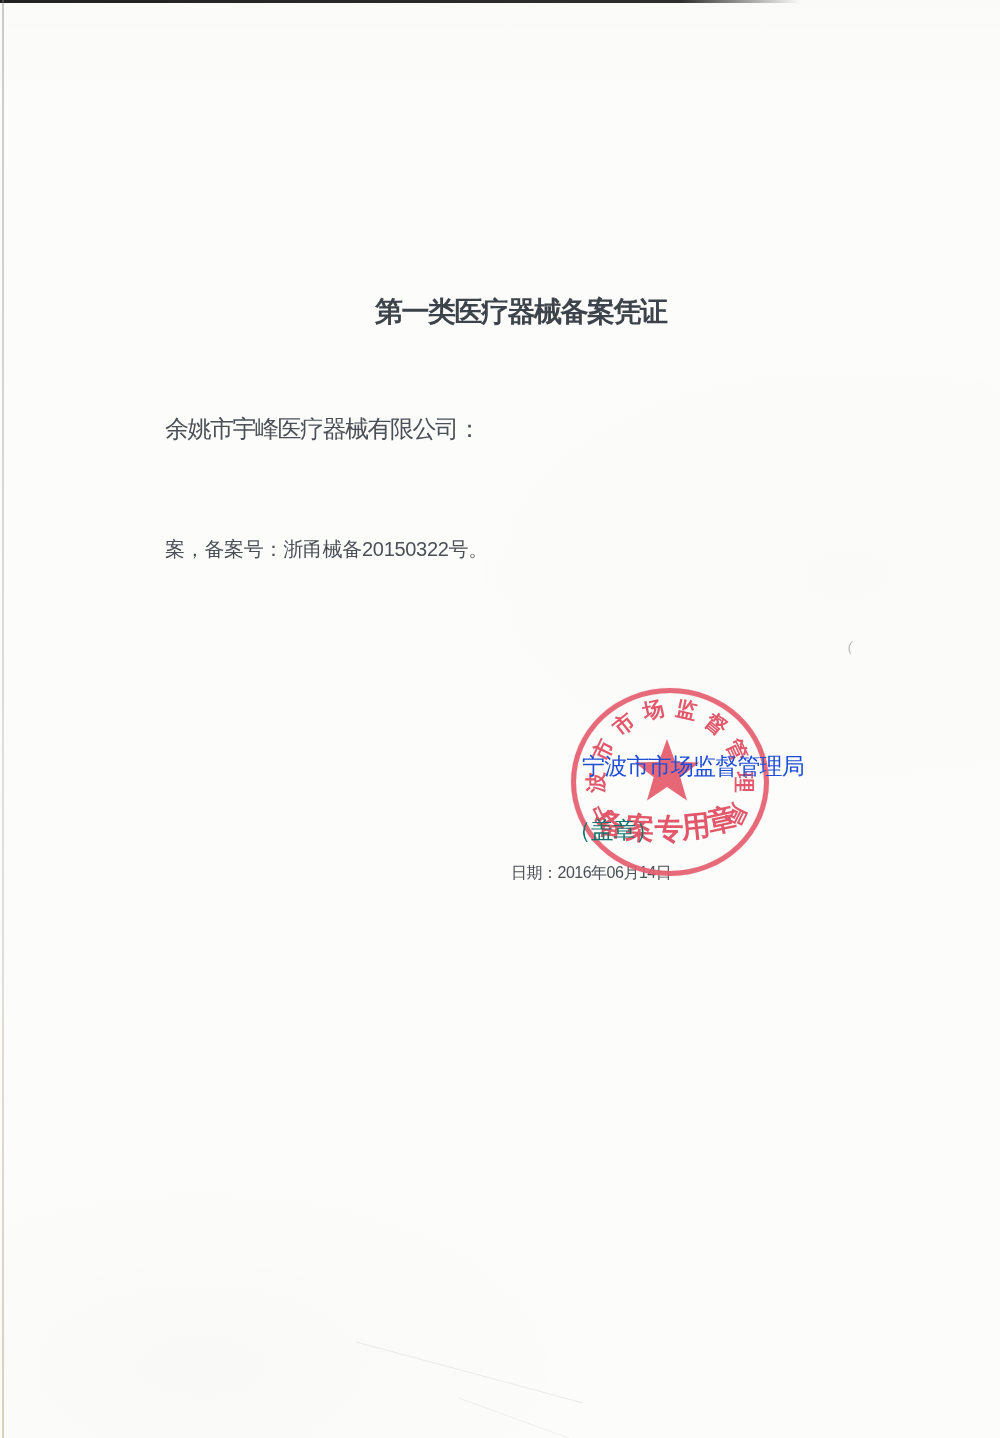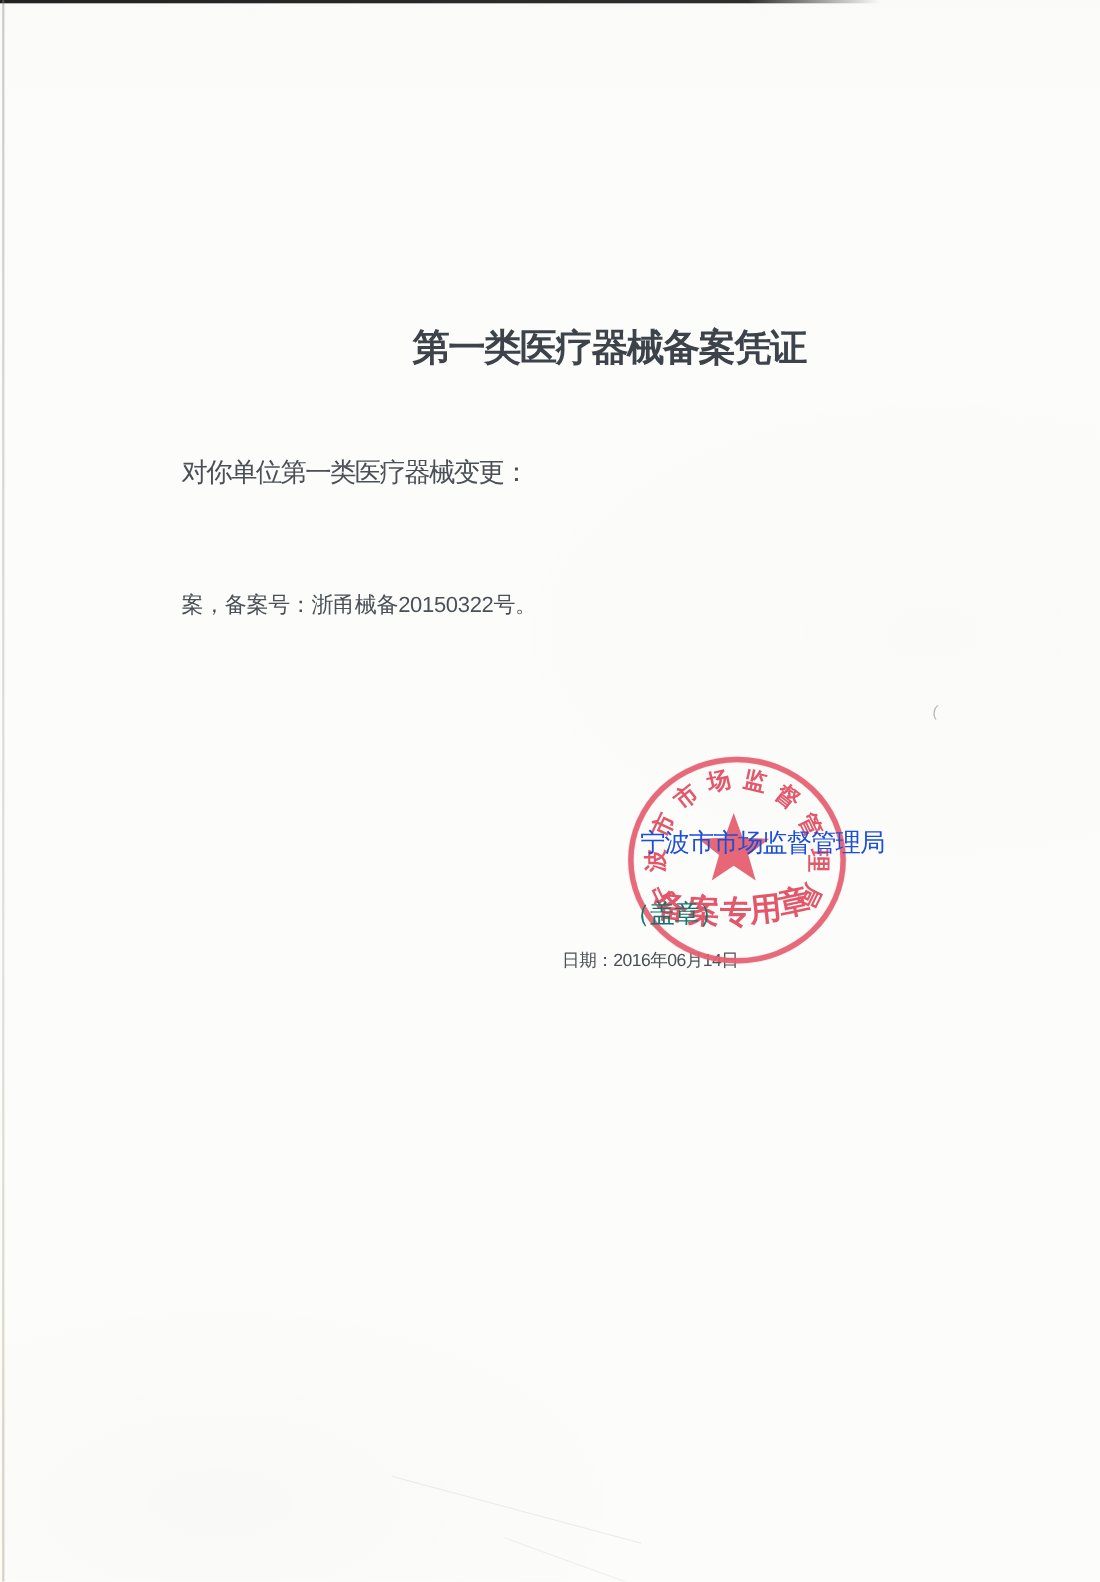--- a/index.html
+++ b/index.html
@@ -36,21 +36,21 @@
       linear-gradient(to bottom, rgba(0,0,0,0.008), rgba(0,0,0,0) 8%);
   }
   .smudge {
     position:absolute; left:848px; top:638px;
     color:#8d8d8d; opacity:.6; font-size:14px; transform:rotate(8deg);
   }
   
   .txt { position:absolute; white-space:nowrap; color:#4a5056; }
   .title {
     left:375px; top:293px;
-    font-size:34px; font-weight:700; letter-spacing:-1.5px; color:#3d434a;
+    font-size:28px; font-weight:700; letter-spacing:-1.5px; color:#3d434a;
   }
   .addressee { left:165px; top:413px; font-size:24px; letter-spacing:-1.5px; }
   .body-line1 { left:202px; top:492px; font-size:24px; letter-spacing:-0.3px; }
   .body-line2 { left:165px; top:536px; font-size:20px; letter-spacing:-0.3px; }
   .issuer { left:542px; top:751px; font-size:23px; letter-spacing:-0.8px; color:#1d4ed8; z-index:3;margin-left:40px; }
   .seal-note { left:568px; top:815px; font-size:23px; letter-spacing:-0.5px; color:#0f766e; z-index:3; }
   .date-line { left:511px; top:863px; font-size:16px; letter-spacing:-0.5px; }
   
   .seal { position:absolute; left:571px; top:688px; width:198px; height:188px; z-index:1; opacity:.93; }
   .seal-ring {
@@ -75,21 +75,21 @@
 
   <div class="top-edge"></div>
   <div class="left-edge"></div>
   <div class="paper-shade"></div>
   <div class="crease1"></div>
   <div class="crease2"></div>
   <div class="smudge">(</div>
 
   <div class="txt title">第一类医疗器械备案凭证</div>
 
-  <div class="txt addressee">对你单位第一类医疗器械变更：</div>
+  <div class="txt addressee">余姚市宇峰医疗器械有限公司：</div>
 
   <div class="txt body-line2">案，备案号：浙甬械备20150322号。</div>
 
   <div class="seal">
     <div class="seal-ring"></div>
     <svg class="seal-star" width="70" height="70" viewBox="0 0 70 70">
       <polygon points="35,1 43.2,23.7 67.3,24.5 48.3,39.3 55,62.5 35,49 15,62.5 21.7,39.3 2.7,24.5 26.8,23.7" fill="#e75c6d"></polygon>
     </svg>
     <div>
         <span class="arc-char" style="color: rgb(225, 75, 96); transform: translate(-50%, -50%) rotate(-116deg) translateY(-74px);">宁</span>

